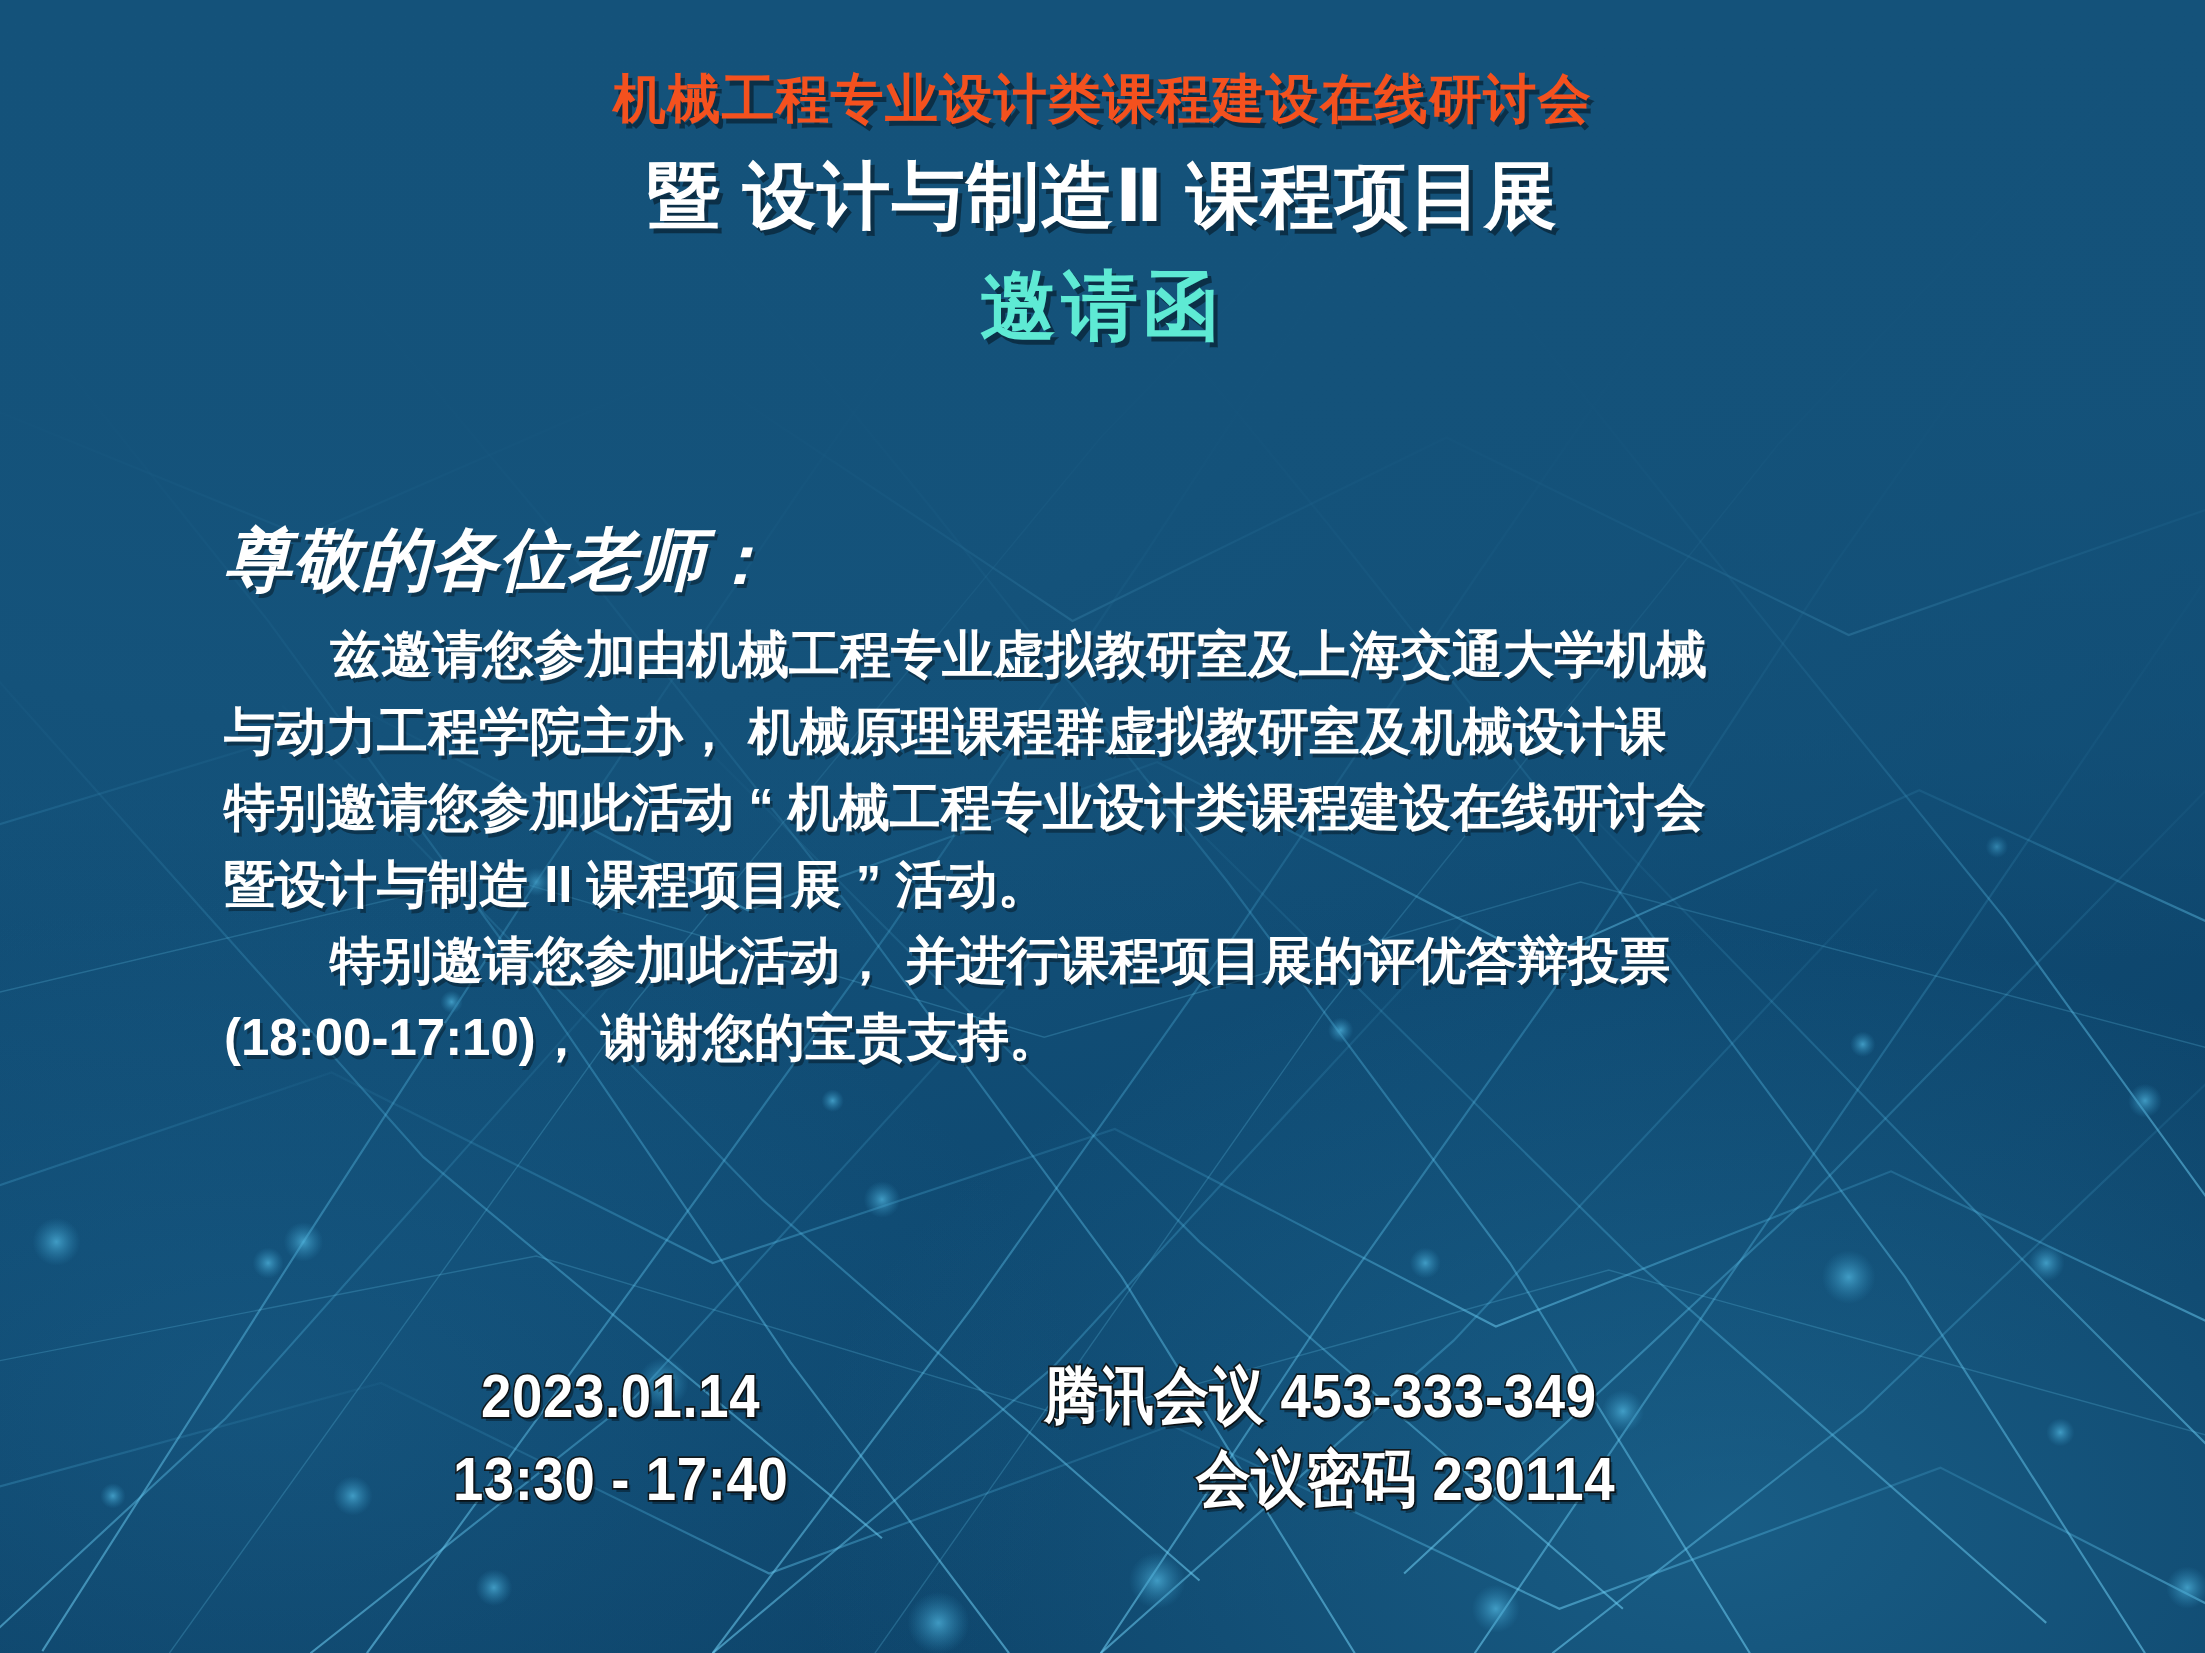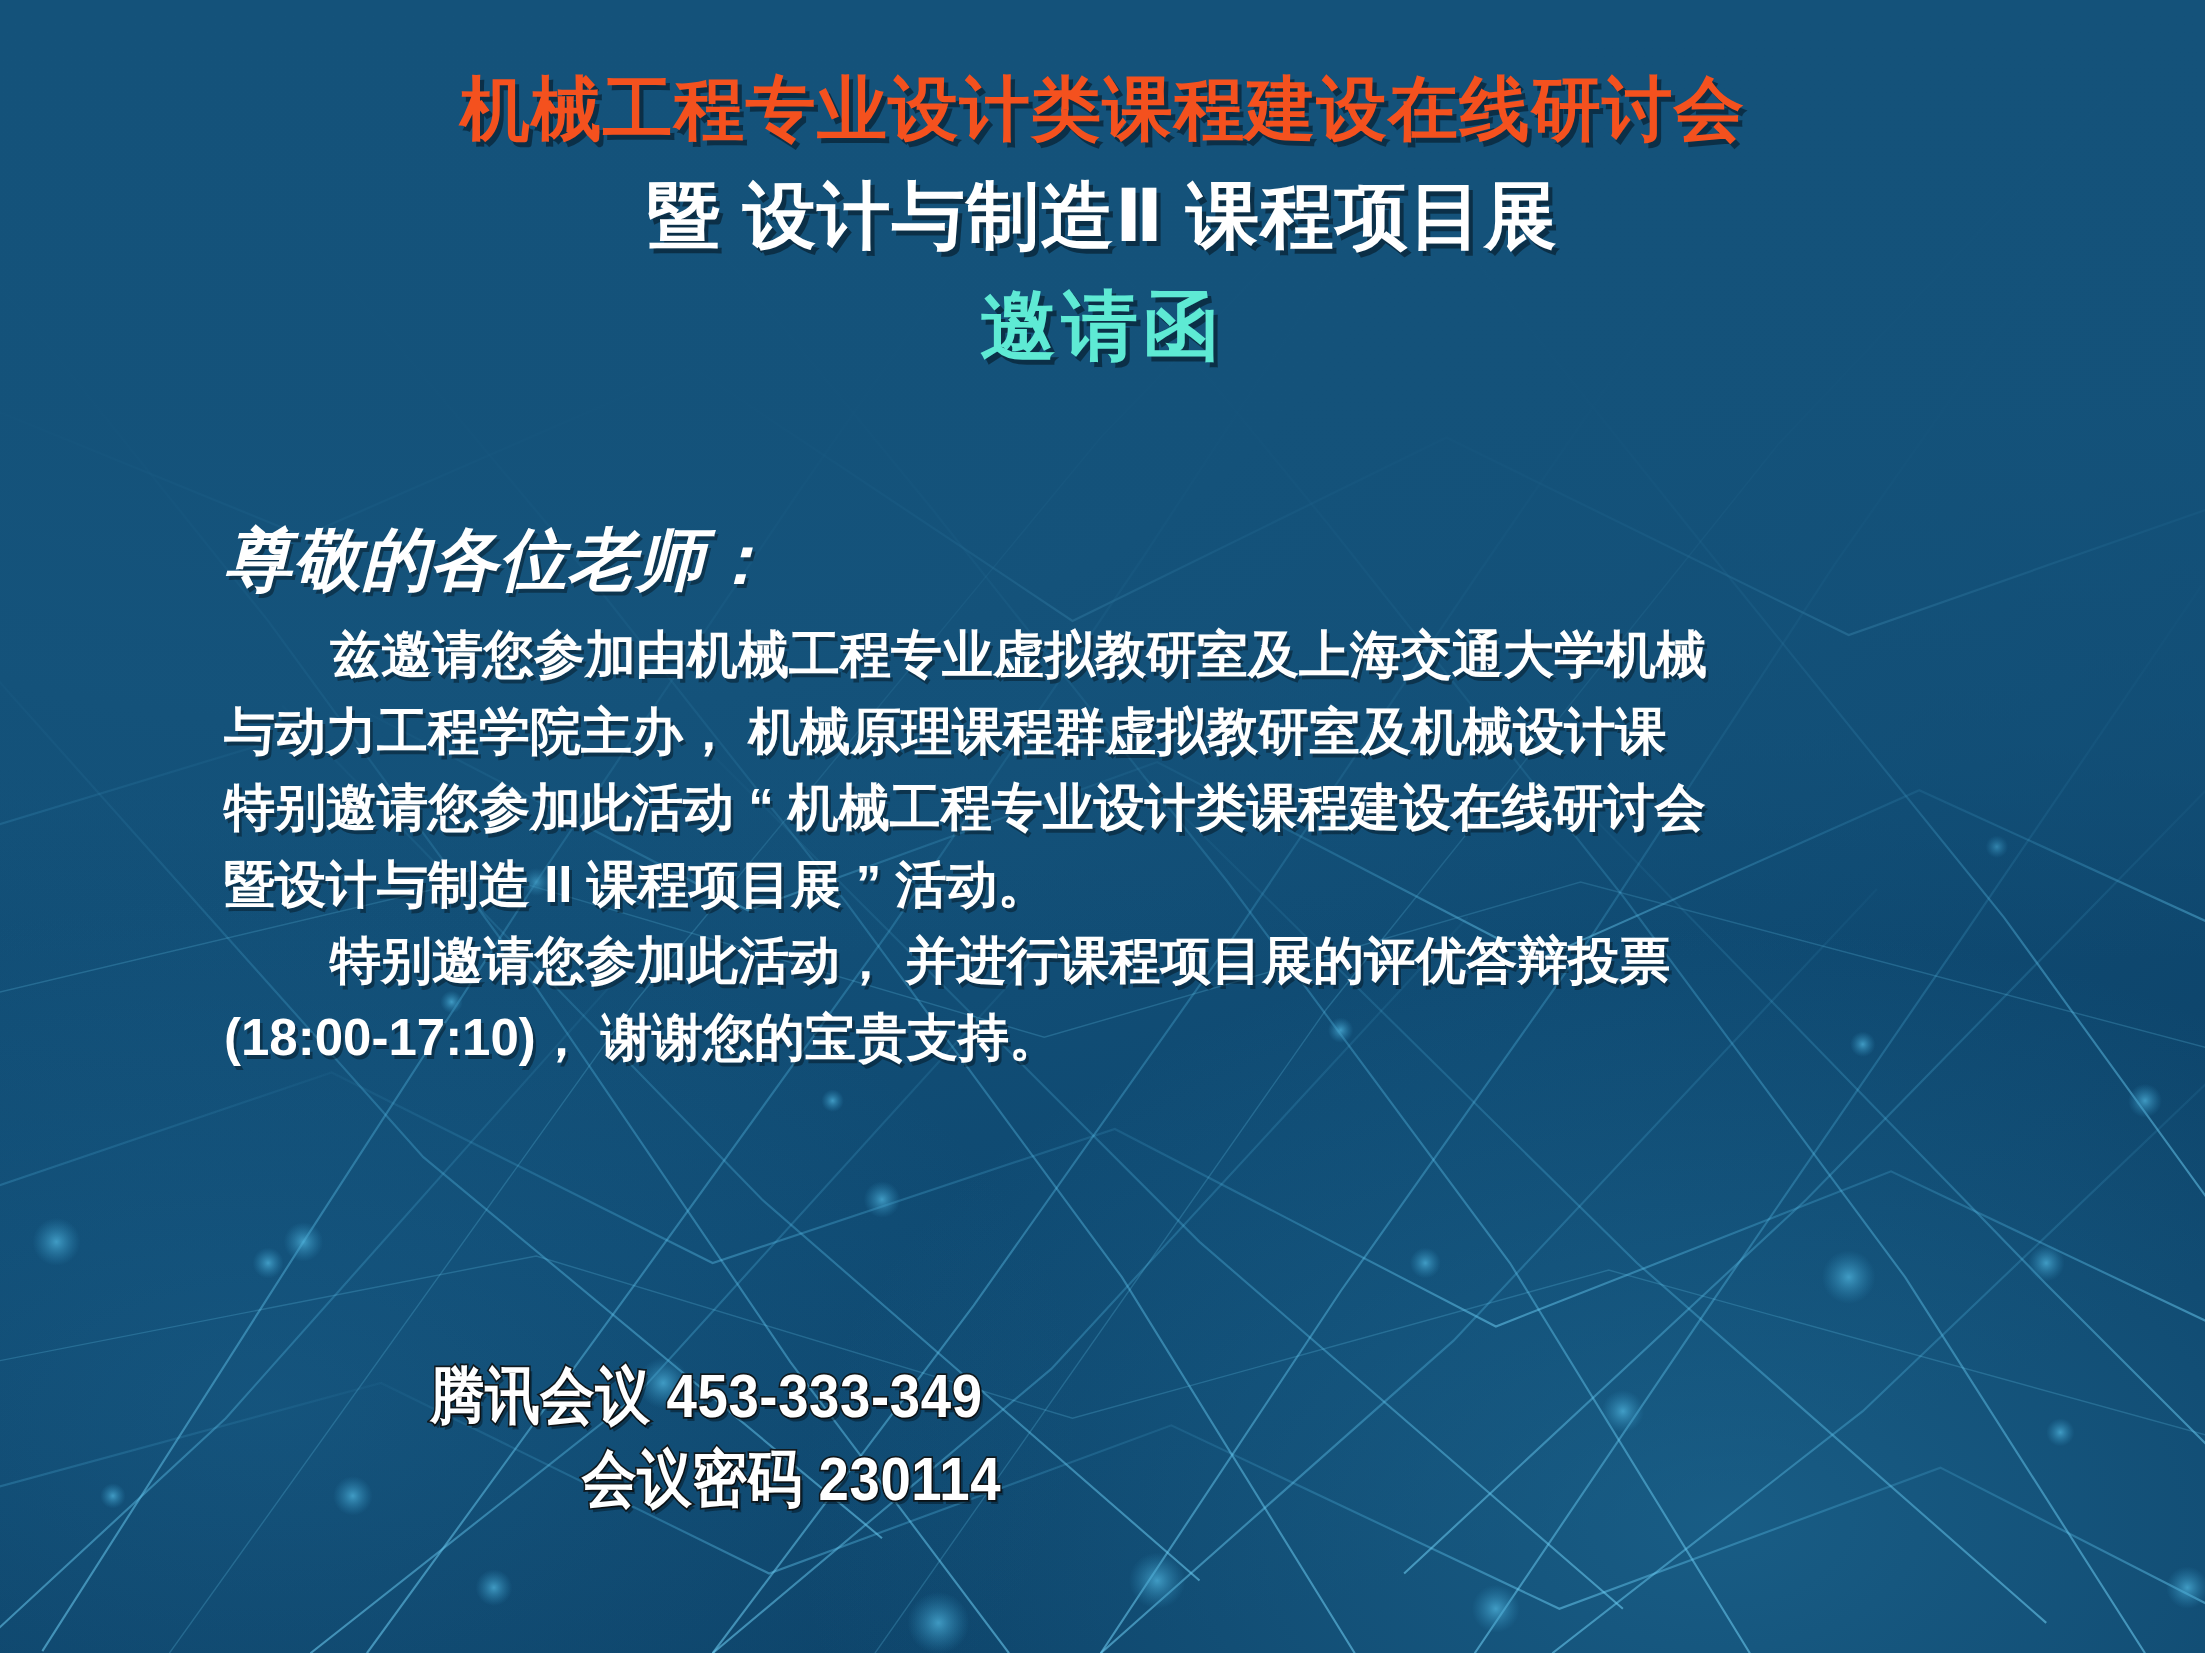--- a/index.html
+++ b/index.html
@@ -54,21 +54,21 @@
 
   .title-block {
     position: absolute;
     top: 68px;
     left: 0;
     width: 100%;
     text-align: center;
   }
 
   .title-main {
-    font-size: 70px;
+    font-size: 53px;
     font-weight: 700;
     color: #f4511e;
     letter-spacing: 1.4px;
     line-height: 1.18;
     text-shadow: 4.2px 5px 0 rgba(0,0,0,0.42);
     white-space: nowrap;
   }
   .title-sub {
     font-size: 73px;
     font-weight: 700;
@@ -248,20 +248,24 @@
       <div class="para-line indent">兹邀请您参加由机械工程专业虚拟教研室及上海交通大学机械</div>
       <div class="para-line">与动力工程学院主办， 机械原理课程群虚拟教研室及机械设计课</div>
       <div class="para-line">特别邀请您参加此活动 “ 机械工程专业设计类课程建设在线研讨会</div>
       <div class="para-line">暨设计与制造 II 课程项目展 ” 活动。</div>
 
       <div class="para-line indent">特别邀请您参加此活动， 并进行课程项目展的评优答辩投票</div>
       <div class="para-line">(18:00-17:10)， 谢谢您的宝贵支持。</div>
     </div>
 
     <div class="footer">
+      <div class="footer-col left">
+        <div class="stat">2023.01.14</div>
+        <div class="stat">13:30 - 17:40</div>
+      </div>
       <div class="footer-col right">
         <div class="stat">腾讯会议 453-333-349</div>
         <div class="stat">会议密码 230114</div>
       </div>
     </div>
 
   </div>
 </div>
 
 

